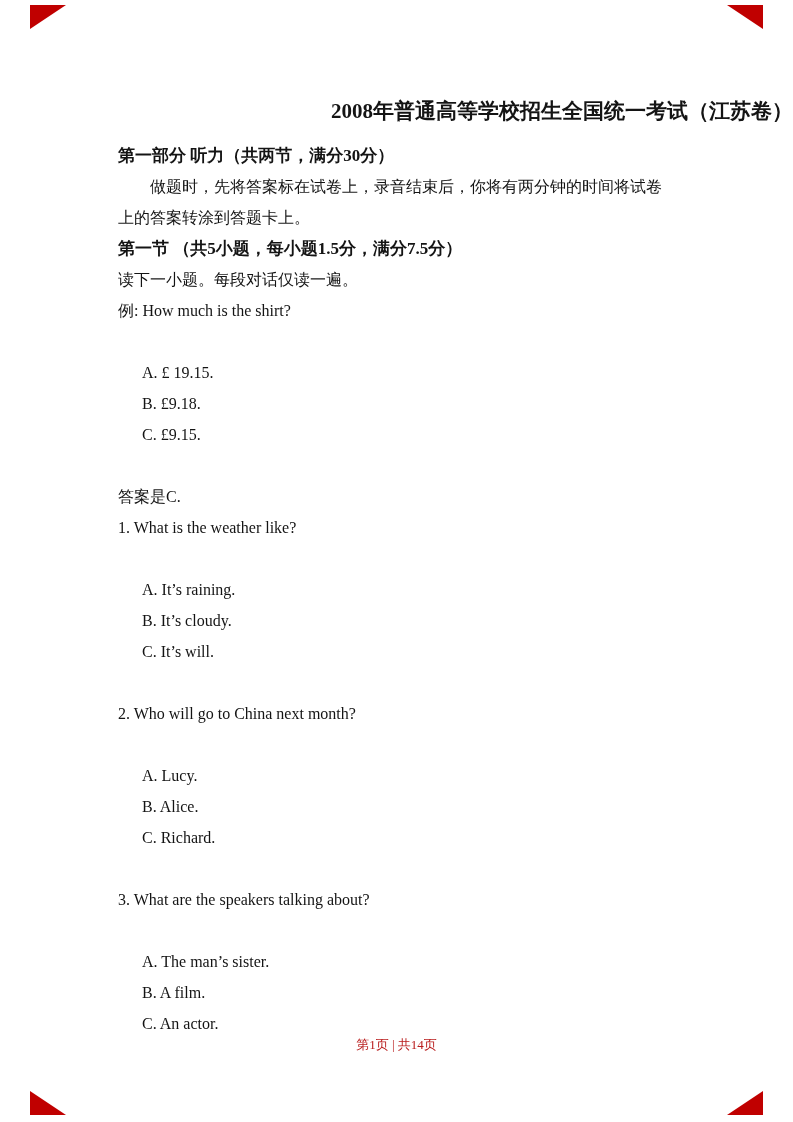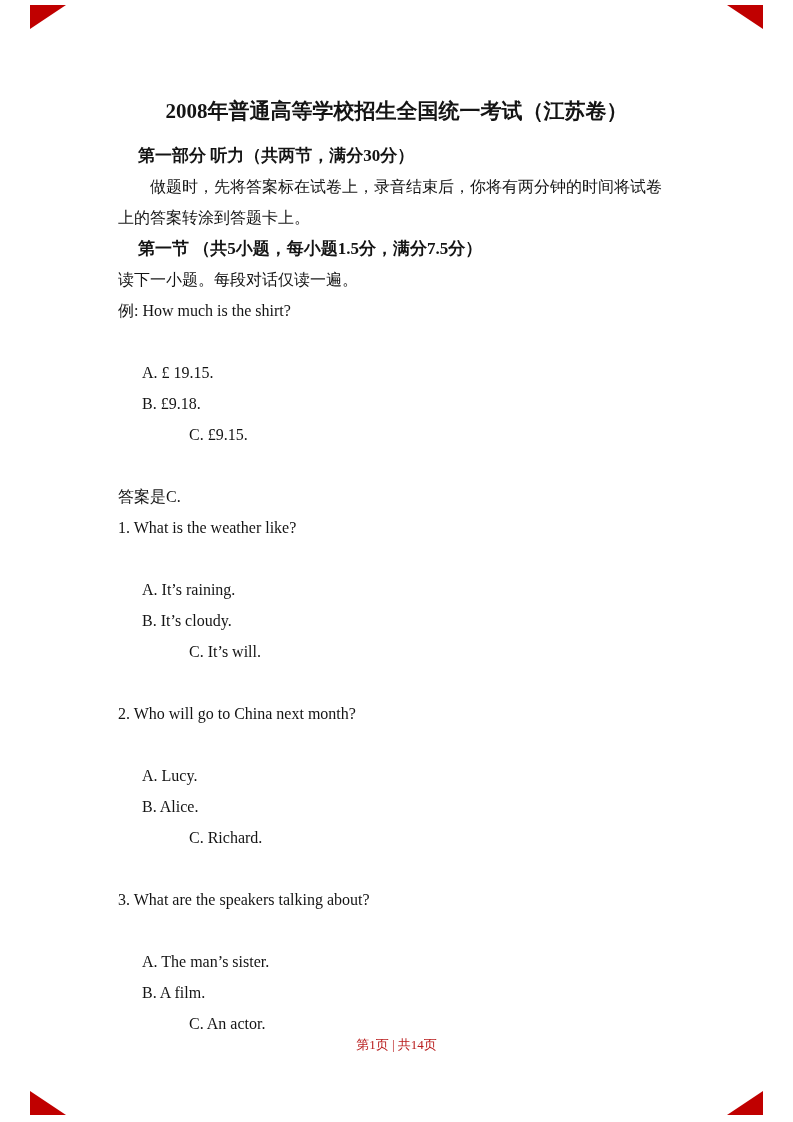--- a/index.html
+++ b/index.html
@@ -17,31 +17,31 @@
   
   .corner { position: absolute; width: 0; height: 0; }
   .corner.tl { left: 30px;  top: 5px;    border-top: 24px solid #c00000;    border-right: 36px solid transparent; }
   .corner.tr { right: 30px; top: 5px;    border-top: 24px solid #c00000;    border-left: 36px solid transparent; }
   .corner.bl { left: 30px;  bottom: 7px; border-bottom: 24px solid #c00000; border-right: 36px solid transparent; }
   .corner.br { right: 30px; bottom: 7px; border-bottom: 24px solid #c00000; border-left: 36px solid transparent; }
 
   .title {
     margin: 0;
     padding-top: 97px;
-    text-align: center;
+    text-align: right;
     font-size: 21px;
     font-weight: bold;
     line-height: 29px;
   }
   .content { padding: 14px 110px 0 118px; }
   .line { line-height: 31px; min-height: 31px; white-space: pre-wrap; }
-  .heading { font-weight: bold; font-size: 17px; margin-left: 20px; }
+  .heading { font-weight: bold; font-size: 17px; }
   .indent { text-indent: 32px; }
   .options span { margin-right: 33px; }
-  .options span:last-child { margin-right: 0; margin-left: 47px; }
+  .options span:last-child { margin-right: 0; }
 
   .footer {
     position: absolute;
     top: 1036px;
     left: 0;
     width: 100%;
     text-align: center;
     font-size: 13px;
     line-height: 18px;
     color: #b91c1c;

